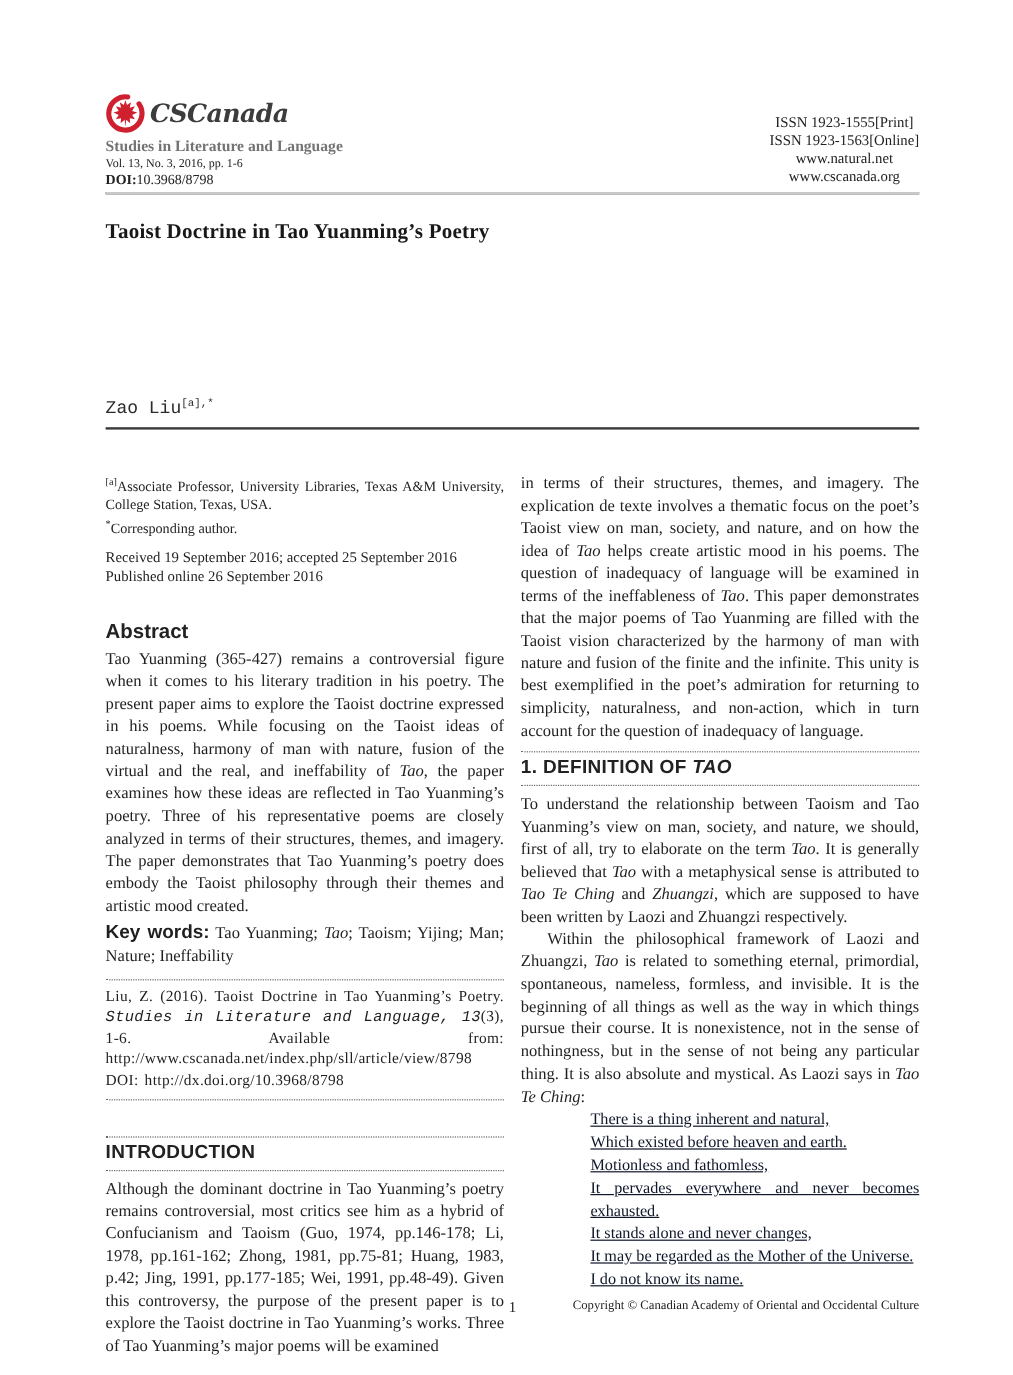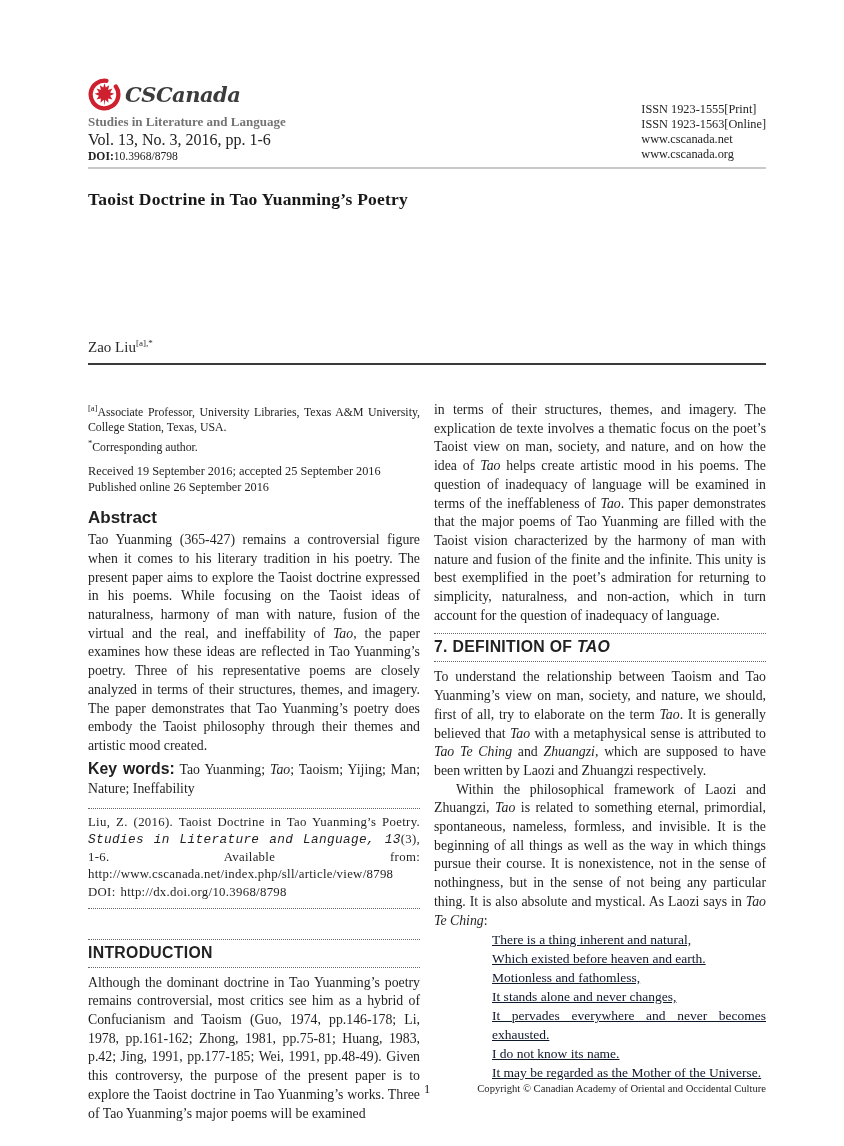--- a/index.html
+++ b/index.html
@@ -19,37 +19,37 @@
     display: flex; justify-content: space-between; align-items: flex-end;
   }
   .logo-row { display: flex; align-items: center; gap: 4px; }
   .logo-mark { width: 33px; height: 33px; display: block; }
   .logo-text {
     font-family: "DejaVu Serif", serif;
     font-style: italic; font-weight: bold;
     font-size: 21px; color: #3c3c3c; letter-spacing: -0.5px;
   }
   .journal-name { font-weight: bold; font-size: 13px; margin-top: 3px; color: #737373; }
-  .vol-line { font-size: 16px; margin-top: 1px; color: #222; }
+  .vol-line { font-size: 10px; margin-top: 1px; color: #222; }
   .doi-line { font-size: 11.6px; margin-top: 1px; color: #222; }
-  .header-right { text-align: left; font-size: 12.3px; line-height: 15px; color: #222; padding-bottom: 1px; }
+  .header-right { text-align: center; font-size: 12.3px; line-height: 15px; color: #222; padding-bottom: 1px; }
   .header-rule {
     margin: 4px 78px 0 88px;
     height: 2px; background: #4a4a4a;
     border-bottom: 2px solid #c9c9c9;
   }
 
   
   .article-title {
     margin: 20px 78px 0 88px;
     font-size: 17.5px; font-weight: bold; color: #181818; letter-spacing: 0.2px;
   }
   .author-line {
     margin: 128px 78px 0 88px;
-    font-family: Liberation Serif, serif;
+    font-family: Liberation Mono, monospace;
     font-size: 15px; color: #2a2a2a;
   }
   .author-line sup { font-size: 9px; }
   .author-rule { margin: 7px 78px 0 88px; border-top: 2.5px solid #3a3a3a; }
 
   
   .columns { display: flex; gap: 14px; margin: 36px 78px 0 88px; align-items: flex-start; justify-content: space-between; }
   .col { width: 332px; }
 
   .body-text {
@@ -59,21 +59,21 @@
   .body-text sup, .small-text sup { font-size: 8.5px; }
   .indent { text-indent: 22px; }
 
   .small-text { font-size: 11.8px; line-height: 15.4px; text-align: justify; color: #222; }
   .dates { font-size: 12.3px; line-height: 15.6px; margin-top: 9px; color: #1f1f1f; }
 
   .h-sans {
     font-family: "Liberation Sans", sans-serif;
     font-weight: bold; color: #222;
   }
-  .abstract-head { font-size: 17px; margin-top: 13px; margin-bottom: 3px; }
+  .abstract-head { font-size: 17px; margin-top: 29px; margin-bottom: 3px; }
 
   .keywords { margin-top: 3px; font-size: 13.8px; line-height: 19.5px; text-align: justify; }
   .kw-label { font-family: "Liberation Sans", sans-serif; font-weight: bold; font-size: 15.8px; }
 
   .dotted { border-top: 1px dotted #666; }
   .cite-wrap { margin-top: 9px; }
   .citation {
     font-size: 12.8px; line-height: 17.6px; text-align: justify;
     letter-spacing: 0.3px; word-spacing: 1.5px;
     padding: 5px 0 6px;
@@ -114,21 +114,21 @@
         </svg>
         <span class="logo-text">CSCanada</span>
       </div>
       <div class="journal-name">Studies in Literature and Language</div>
       <div class="vol-line">Vol. 13, No. 3, 2016, pp. 1-6</div>
       <div class="doi-line"><span style="font-weight: bold;">DOI:</span><span>10.3968/8798</span></div>
     </div>
     <div class="header-right">
       <div>ISSN 1923-1555[Print]</div>
       <div>ISSN 1923-1563[Online]</div>
-      <div>www.cscanada.net</div>
+      <div>www.natural.net</div>
       <div>www.cscanada.org</div>
     </div>
   </div>
   <div class="header-rule"></div>
 
   <h1 class="article-title">Taoist Doctrine in Tao Yuanming’s Poetry</h1>
   <div class="author-line"><span>Zao Liu</span><sup>[a],*</sup></div>
   <div class="author-rule"></div>
 
   <div class="columns">
@@ -156,33 +156,33 @@
       <div class="section-head intro-gap">
         <h2 class="h-sans">INTRODUCTION</h2>
       </div>
       <p class="body-text">Although the dominant doctrine in Tao Yuanming’s poetry remains controversial, most critics see him as a hybrid of Confucianism and Taoism (Guo, 1974, pp.146-178; Li, 1978, pp.161-162; Zhong, 1981, pp.75-81; Huang, 1983, p.42; Jing, 1991, pp.177-185; Wei, 1991, pp.48-49). Given this controversy, the purpose of the present paper is to explore the Taoist doctrine in Tao Yuanming’s works. Three of Tao Yuanming’s major poems will be examined</p>
     </div>
 
     <div class="col">
       <p class="body-text"><span>in terms of their structures, themes, and imagery. The explication de texte involves a thematic focus on the poet’s Taoist view on man, society, and nature, and on how the idea of </span><span style="font-style: italic;">Tao</span><span> helps create artistic mood in his poems. The question of inadequacy of language will be examined in terms of the ineffableness of </span><span style="font-style: italic;">Tao</span><span>. This paper demonstrates that the major poems of Tao Yuanming are filled with the Taoist vision characterized by the harmony of man with nature and fusion of the finite and the infinite. This unity is best exemplified in the poet’s admiration for returning to simplicity, naturalness, and non-action, which in turn account for the question of inadequacy of language.</span></p>
 
       <div class="section-head sec1-gap">
-        <h2 class="h-sans"><span>7. DEFINITION OF </span><span style="font-style: italic;">TAO</span></h2>
+        <h2 class="h-sans"><span>1. DEFINITION OF </span><span style="font-style: italic;">TAO</span></h2>
       </div>
       <p class="body-text"><span>To understand the relationship between Taoism and Tao Yuanming’s view on man, society, and nature, we should, first of all, try to elaborate on the term </span><span style="font-style: italic;">Tao</span><span>. It is generally believed that </span><span style="font-style: italic;">Tao</span><span> with a metaphysical sense is attributed to </span><span style="font-style: italic;">Tao Te Ching</span><span> and </span><span style="font-style: italic;">Zhuangzi</span><span>, which are supposed to have been written by Laozi and Zhuangzi respectively.</span></p>
       <p class="body-text indent"><span>Within the philosophical framework of Laozi and Zhuangzi, </span><span style="font-style: italic;">Tao</span><span> is related to something eternal, primordial, spontaneous, nameless, formless, and invisible. It is the beginning of all things as well as the way in which things pursue their course. It is nonexistence, not in the sense of nothingness, but in the sense of not being any particular thing. It is also absolute and mystical. As Laozi says in </span><span style="font-style: italic;">Tao Te Ching</span><span>:</span></p>
 
       <div class="poem">
           <div>There is a thing inherent and natural,</div>
           <div>Which existed before heaven and earth.</div>
           <div>Motionless and fathomless,</div>
+          <div>It pervades everywhere and never becomes exhausted.</div>
           <div>It stands alone and never changes,</div>
-          <div>It pervades everywhere and never becomes exhausted.</div>
+          <div>It may be regarded as the Mother of the Universe.</div>
           <div>I do not know its name.</div>
-          <div>It may be regarded as the Mother of the Universe.</div>
         </div>
     </div>
   </div>
 
   <div class="footer">
     <span class="page-num">1</span>
     <span class="copyright">Copyright © Canadian Academy of Oriental and Occidental Culture</span>
   </div>
 
 </div>

